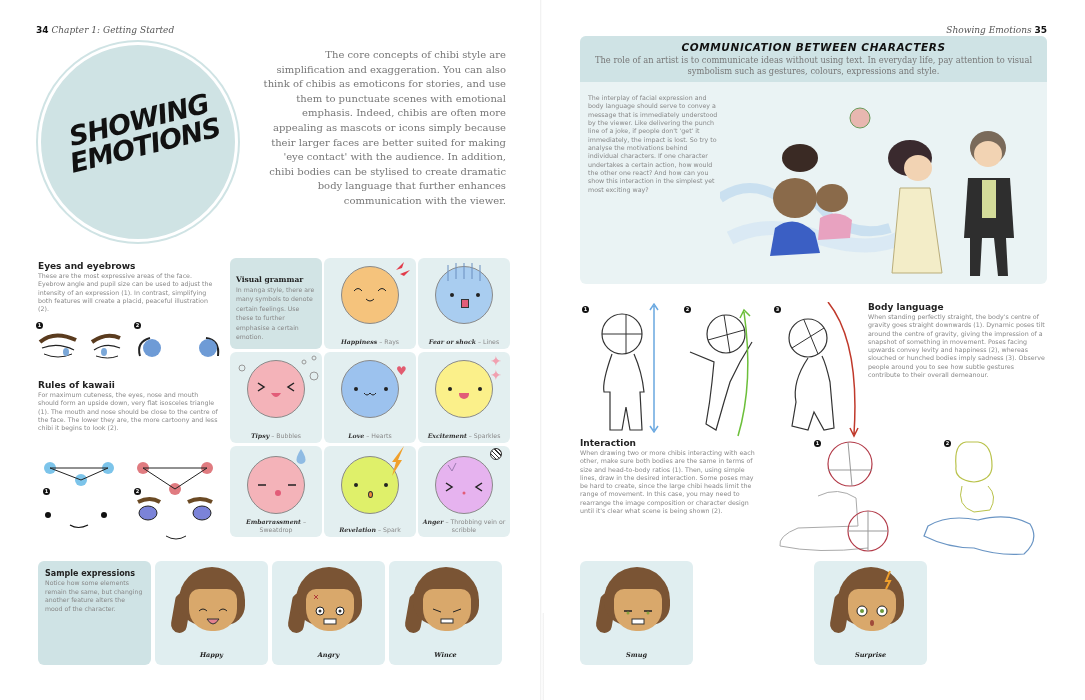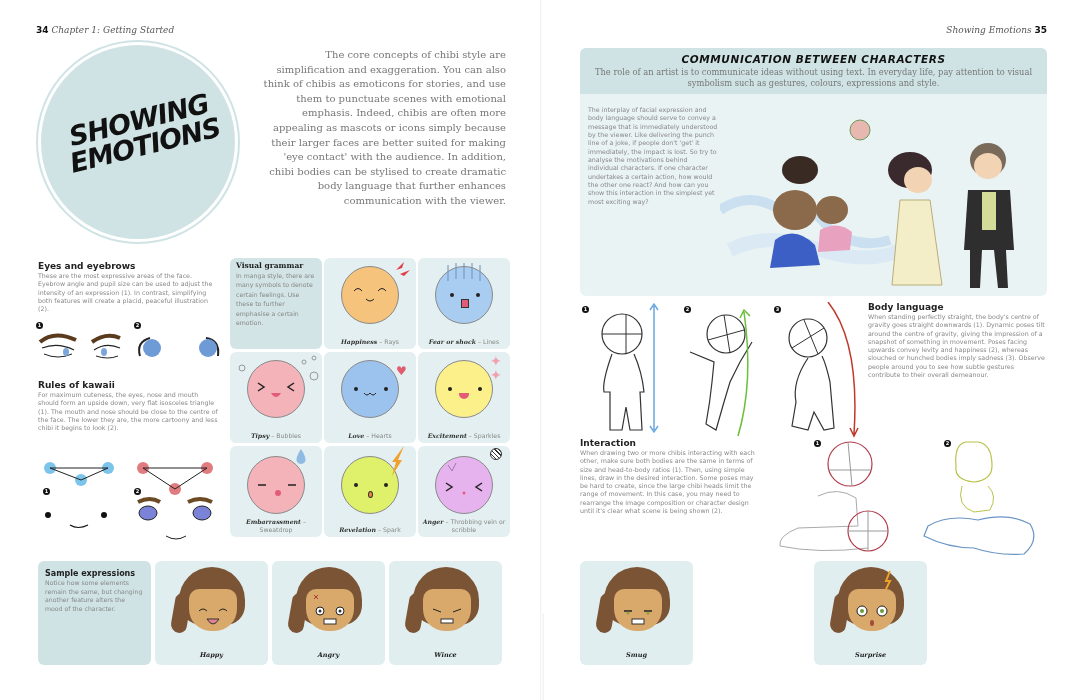--- a/index.html
+++ b/index.html
@@ -40,21 +40,21 @@
   .strip { position: absolute; top: 561px; height: 104px; }
   .strip-cell { position: absolute; top: 0; width: 113px; height: 104px; background: #e0eef0; border-radius: 6px; }
   .strip-cell.info { background: #cfe3e5; }
   .head { position: absolute; left: 24px; top: 6px; width: 66px; height: 74px; }
   .hair { position: absolute; left: 0; top: 0; width: 66px; height: 58px; background: #7a5434; border-radius: 34px 34px 20px 24px; }
   .skin { position: absolute; left: 10px; top: 22px; width: 48px; height: 42px; background: #d9a86b; border-radius: 10px 10px 22px 22px; }
   .ponytail { position: absolute; left: -6px; top: 26px; width: 16px; height: 40px; background: #7a5434; border-radius: 10px 4px 10px 12px; transform: rotate(10deg); }
   .strip-cap { position: absolute; bottom: 6px; left: 0; right: 0; text-align: center; font-size: 6.5px; font-style: italic; font-weight: bold; color: #222; font-family: "DejaVu Serif", serif; }
 
   
-  .comm-box { position: absolute; left: 38px; top: 48px; width: 467px; height: 248px; background: #eaf3f4; border-radius: 6px; overflow: hidden; }
+  .comm-box { position: absolute; left: 38px; top: 36px; width: 467px; height: 248px; background: #eaf3f4; border-radius: 6px; overflow: hidden; }
   .comm-head { position: absolute; left: 0; top: 0; width: 467px; height: 46px; background: #cfe3e5; text-align: center; padding-top: 5px; }
   .comm-title { font-family: "DejaVu Sans", sans-serif; font-weight: bold; font-style: italic; font-size: 10.5px; color: #111; letter-spacing: 0.6px; }
   .comm-sub { font-family: "DejaVu Serif", serif; font-size: 8.3px; line-height: 11px; color: #777; margin-top: 2px; padding: 0 8px; }
   .comm-body { position: absolute; left: 8px; top: 58px; width: 130px; font-size: 6.3px; line-height: 8.35px; color: #888; }
 
   .illus { position: absolute; }
   svg { display: block; }
 </style>
 </head>
 <body>
@@ -120,21 +120,21 @@
       <ellipse cx="108" cy="55" rx="9" ry="7" fill="#7b83d8" stroke="#222" stroke-width="1"></ellipse>
       <ellipse cx="162" cy="55" rx="9" ry="7" fill="#7b83d8" stroke="#222" stroke-width="1"></ellipse>
       <path d="M126 78 Q136 84 146 78" stroke="#222" stroke-width="1" fill="#fff"></path>
     </svg>
     <span class="badge" style="position:absolute; left:3px; top:30px;">1</span>
     <span class="badge" style="position:absolute; left:94px; top:30px;">2</span>
   </div>
 
   <div class="vg-grid">
     <div class="vg-cell intro-cell" style="left:0; top:0;">
-      <div style="padding:3px 6px;">
+      <div style="padding:17px 6px;">
         <div class="hdg" style="font-size:7.5px;font-family:'DejaVu Serif',serif;">Visual grammar</div>
         <div class="body" style="font-size:6.2px;line-height:9.4px;">In manga style, there are many symbols to denote certain feelings. Use these to further emphasise a certain emotion.</div>
       </div>
     </div>
 
     <div class="vg-cell" style="left:94px; top:0;">
       <div class="face" style="background:#f5c37c;">
         <svg width="58" height="58" style="position:absolute;left:0;top:0;">
             <path d="M12 24 Q16 19 20 24" stroke="#222" fill="none"></path>
             <path d="M36 24 Q40 19 44 24" stroke="#222" fill="none"></path>

